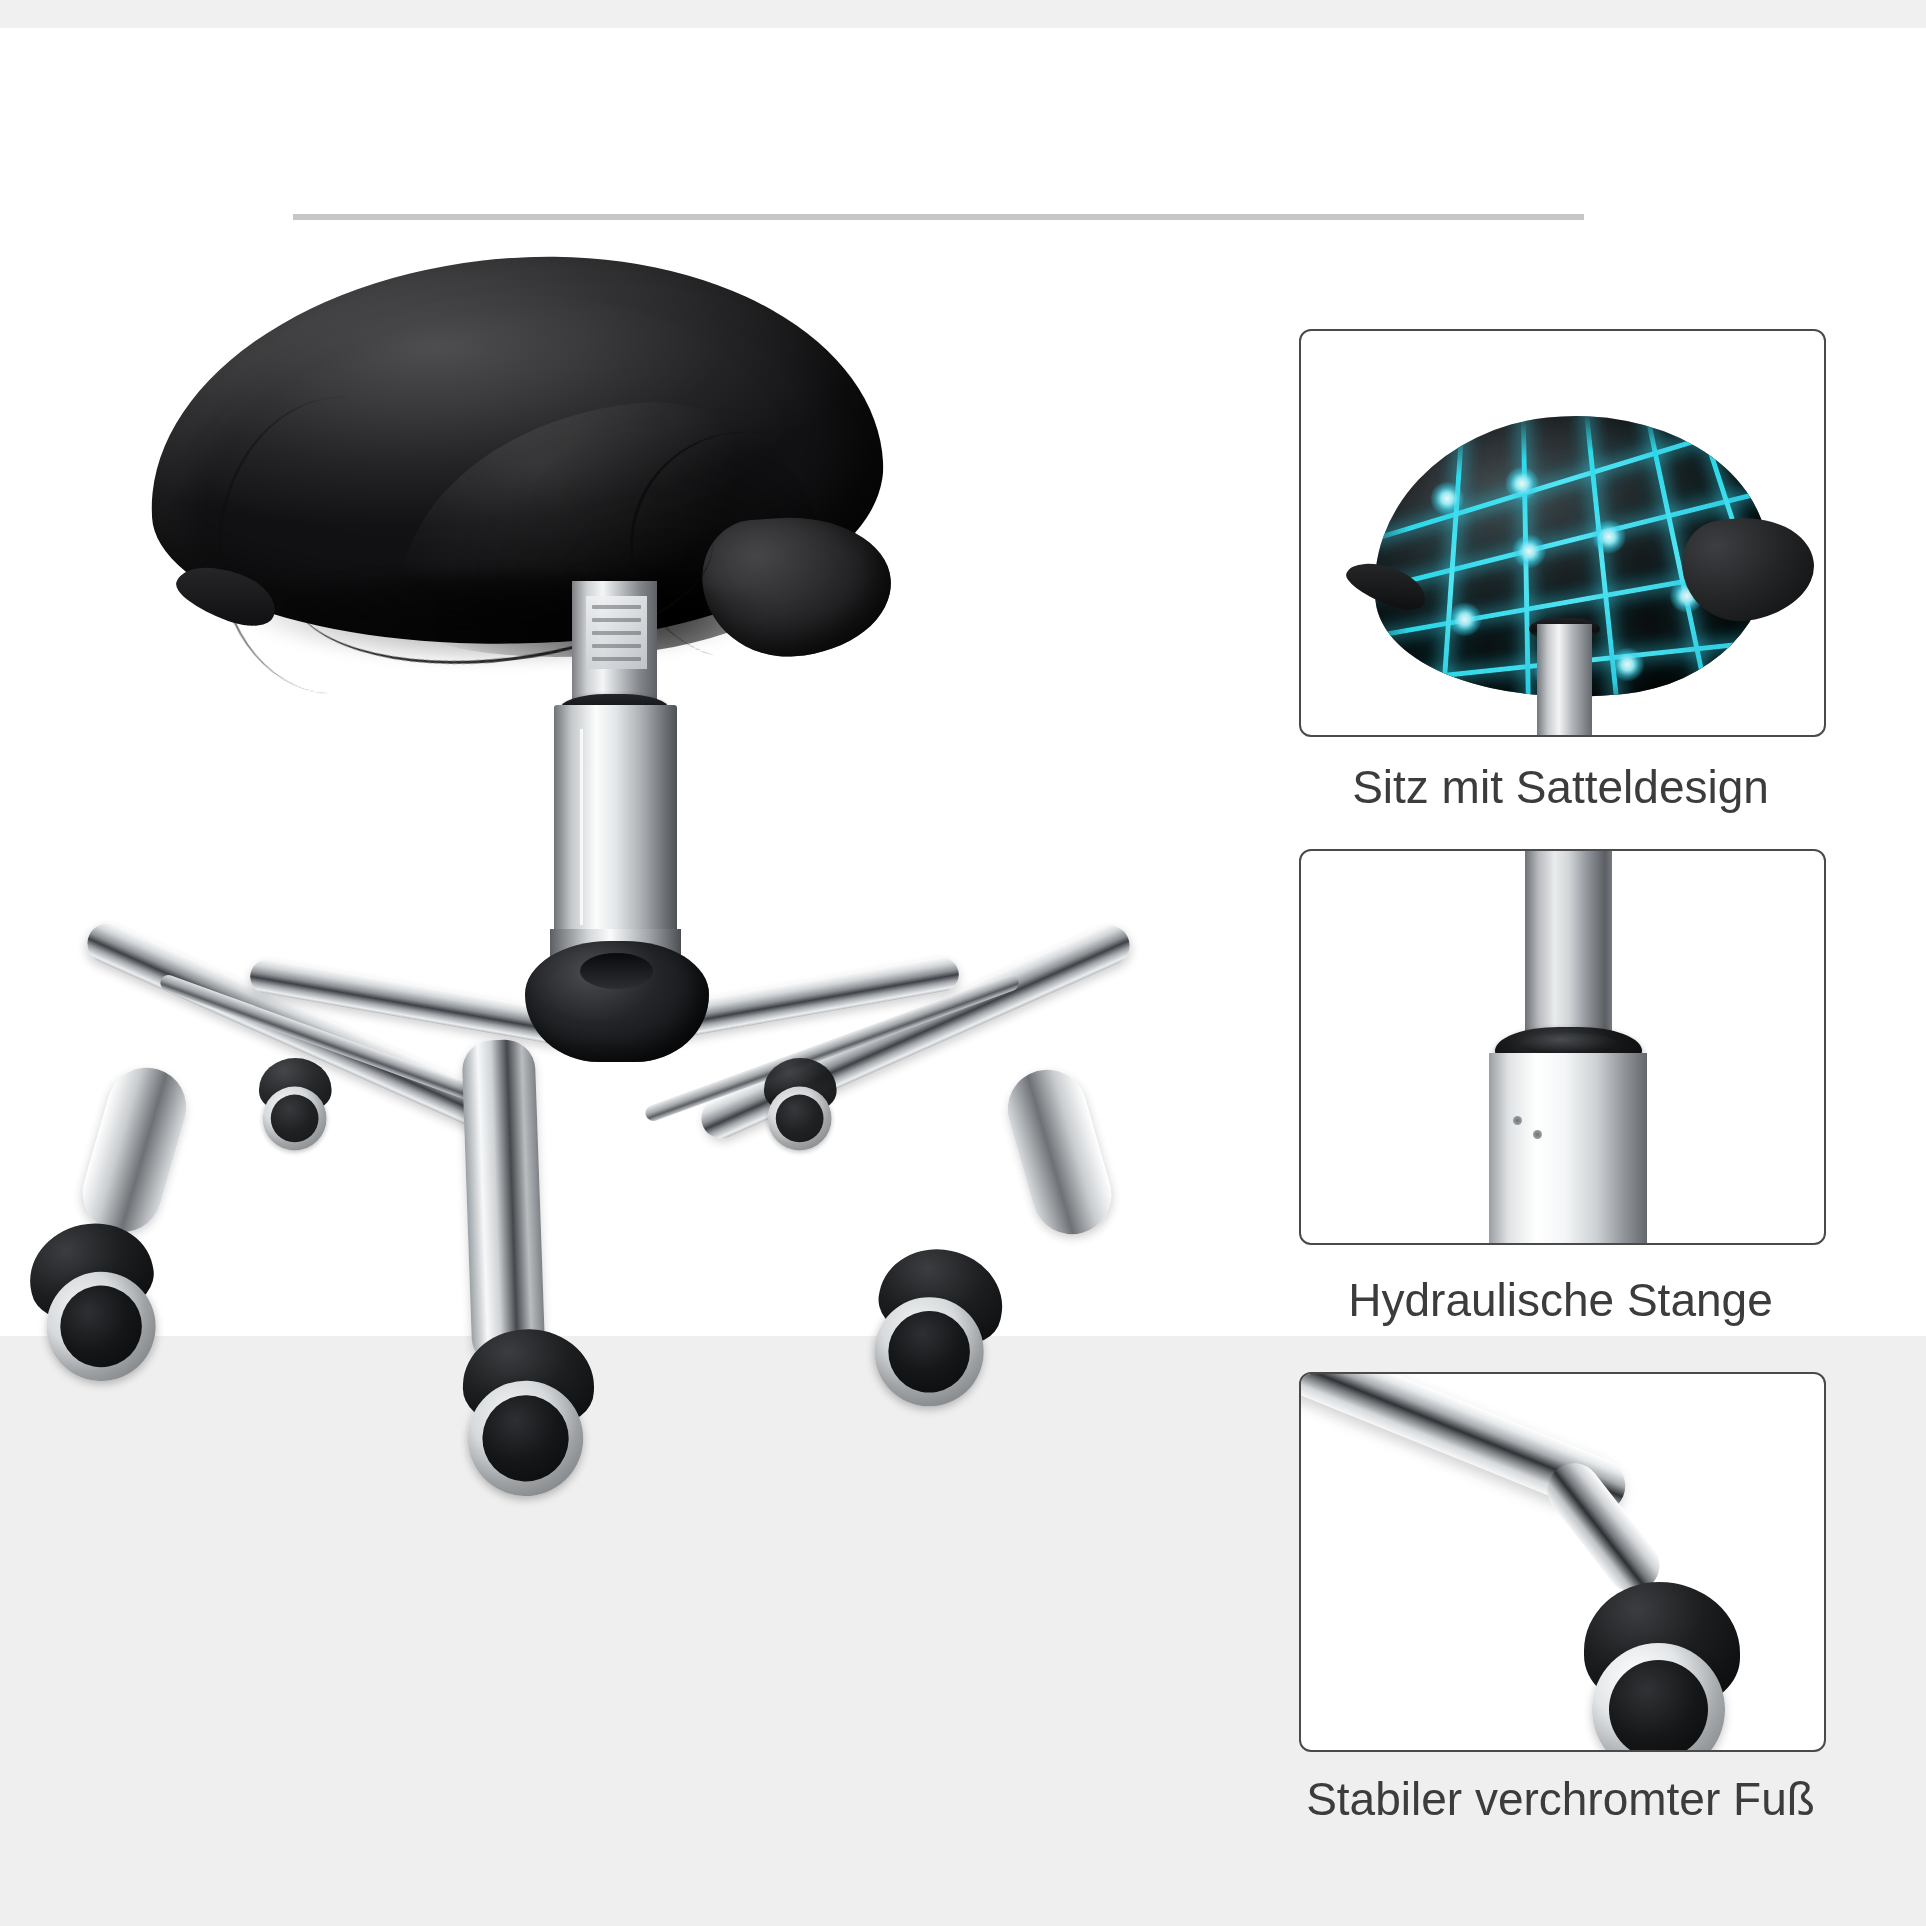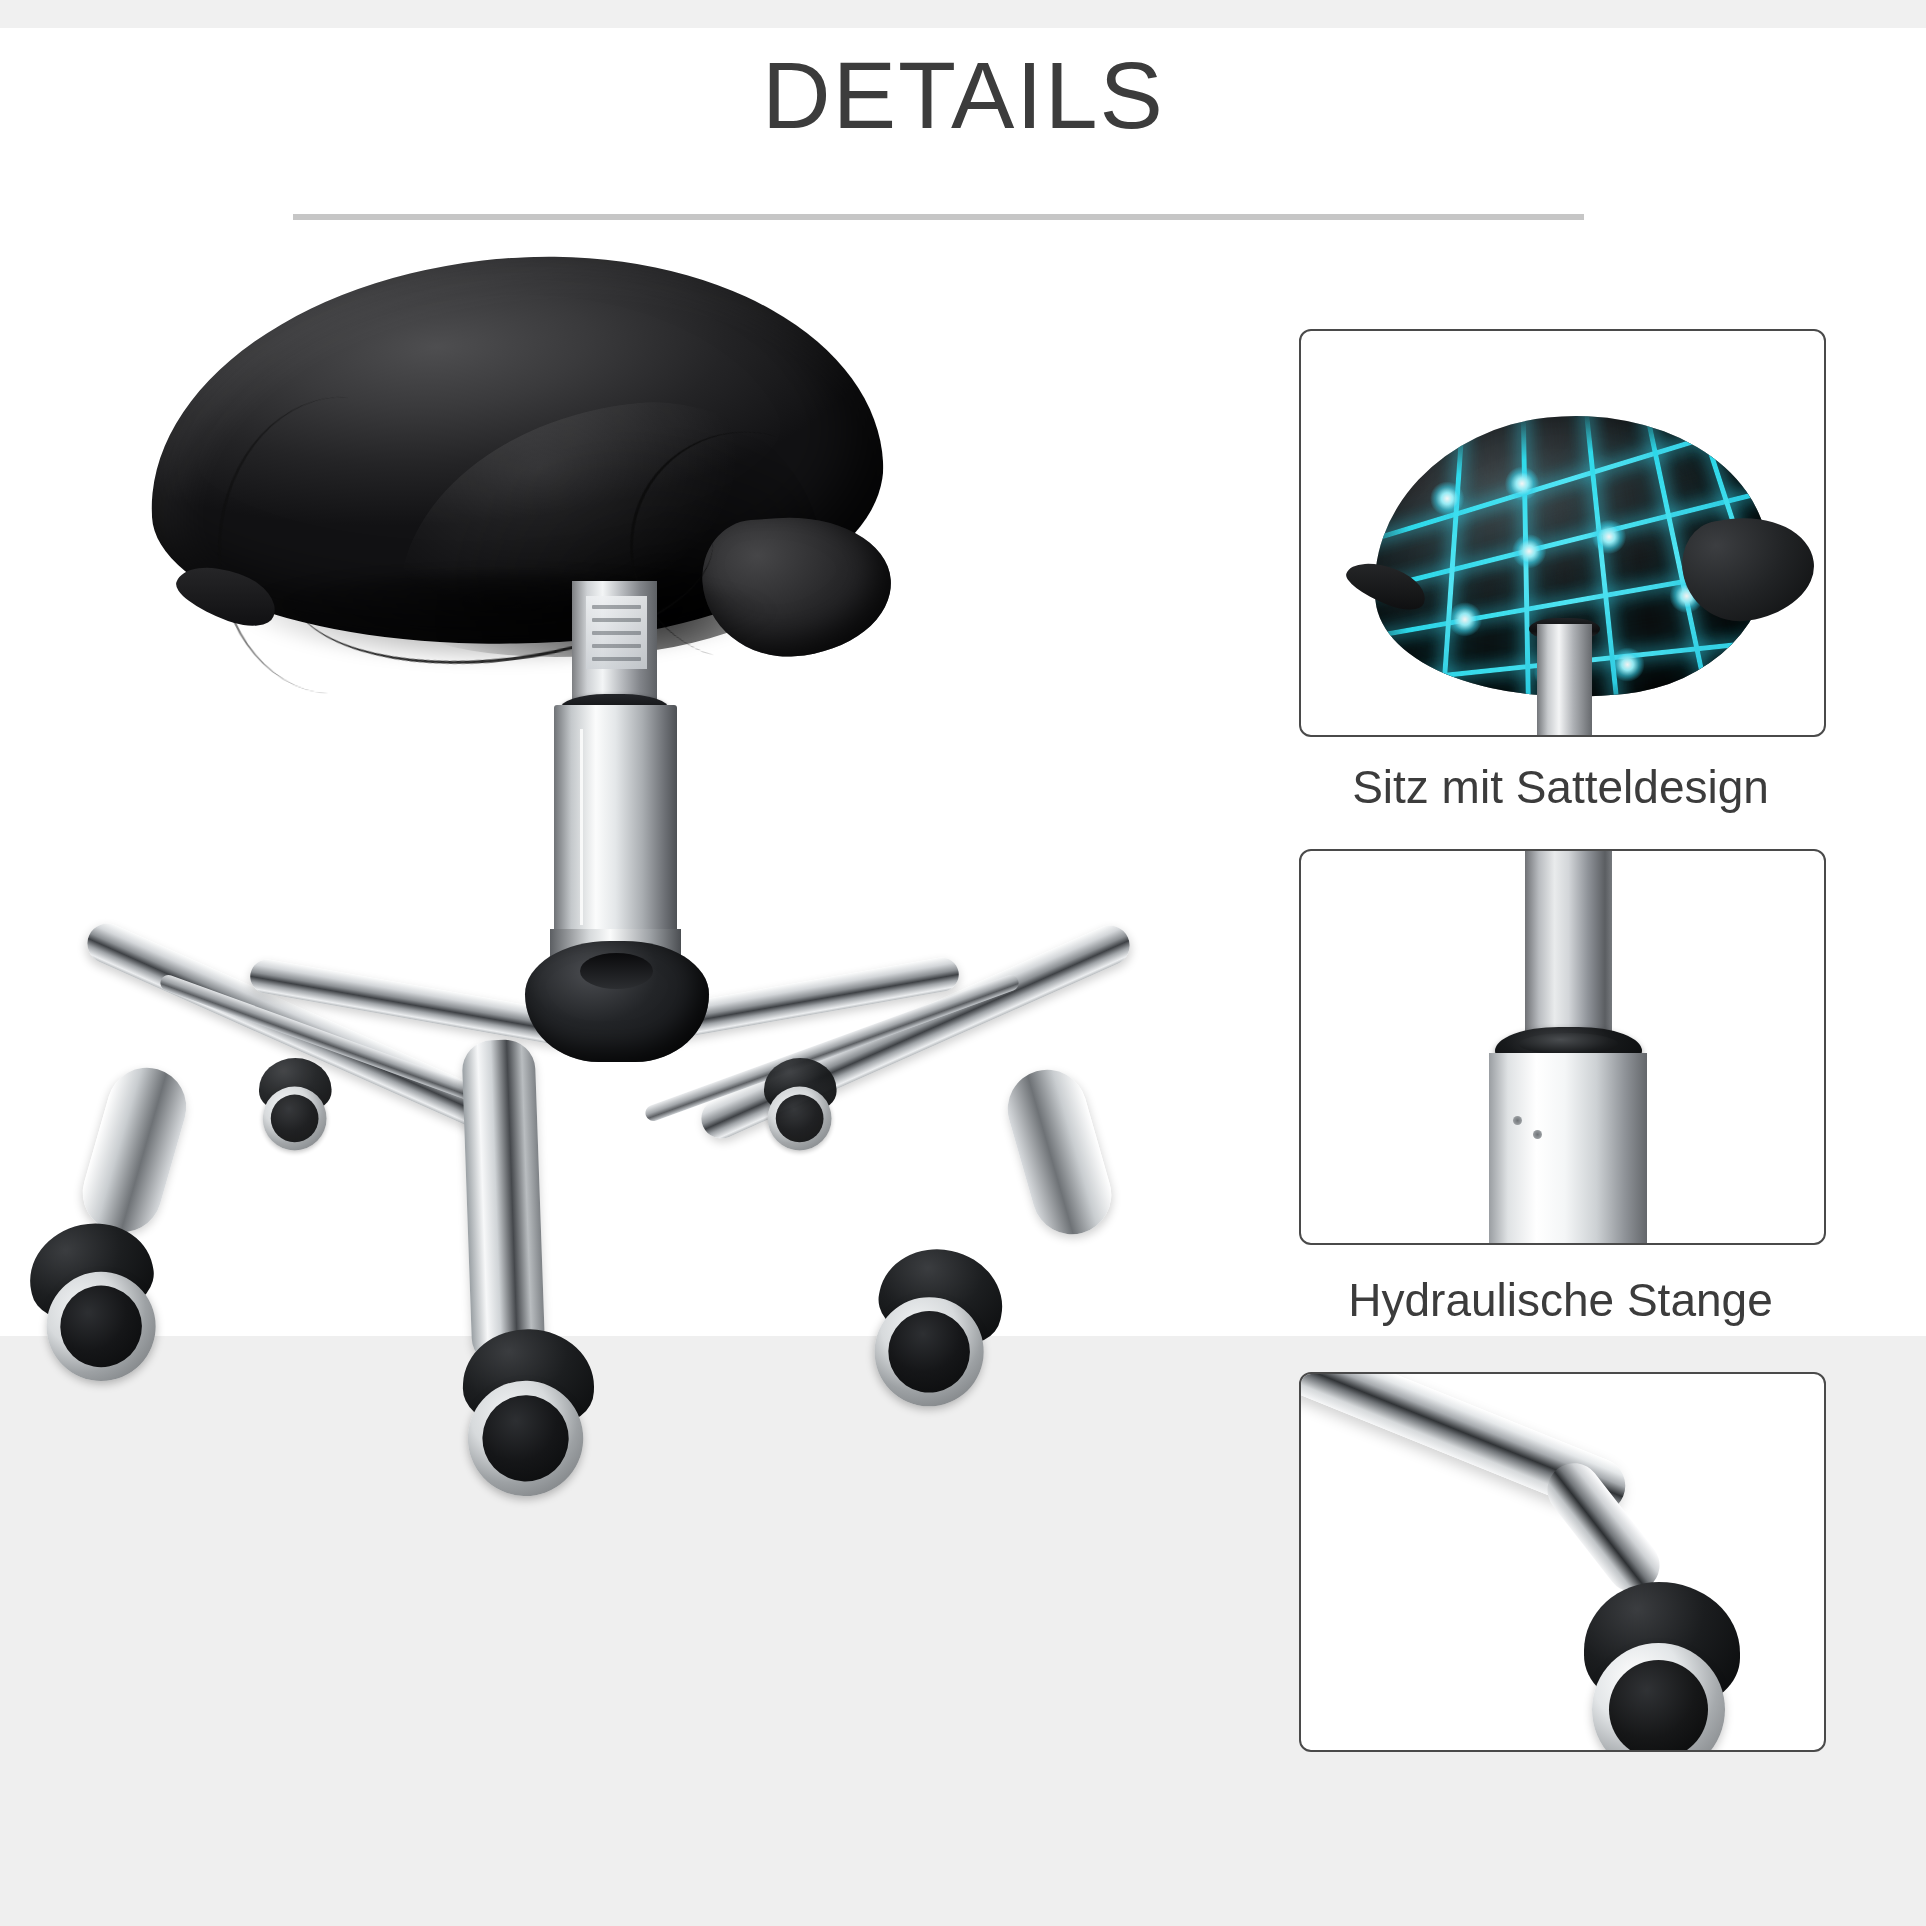--- a/index.html
+++ b/index.html
@@ -290,21 +290,20 @@
   }
 </style>
 </head>
 <body>
 
 <div id="page">
 
   <div class="band-top"></div>
   <div class="band-bottom"></div>
 
-  <div class="page-title">DETAILS</div>
   <div class="title-rule"></div>
 
   <div id="hero">
 
     <div class="seat-wrap">
       <div class="seat-body"></div>
       <div class="seat-dip"></div>
       <div class="seat-nose"></div>
       <div class="seam seam-a"></div>
       <div class="seam seam-b"></div>
@@ -404,15 +403,16 @@
   <div class="caption cap-2">Hydraulische Stange</div>
 
   <div class="callout callout-3">
     <div class="c3-leg"></div>
     <div class="c3-leg2"></div>
     <div class="c3-caster">
       <div class="yoke3"></div>
       <div class="tyre3"></div>
     </div>
   </div>
+  <div class="caption cap-3">Stabiler verchromter Fuß</div>
 
 </div>
 
 
 </body></html>

